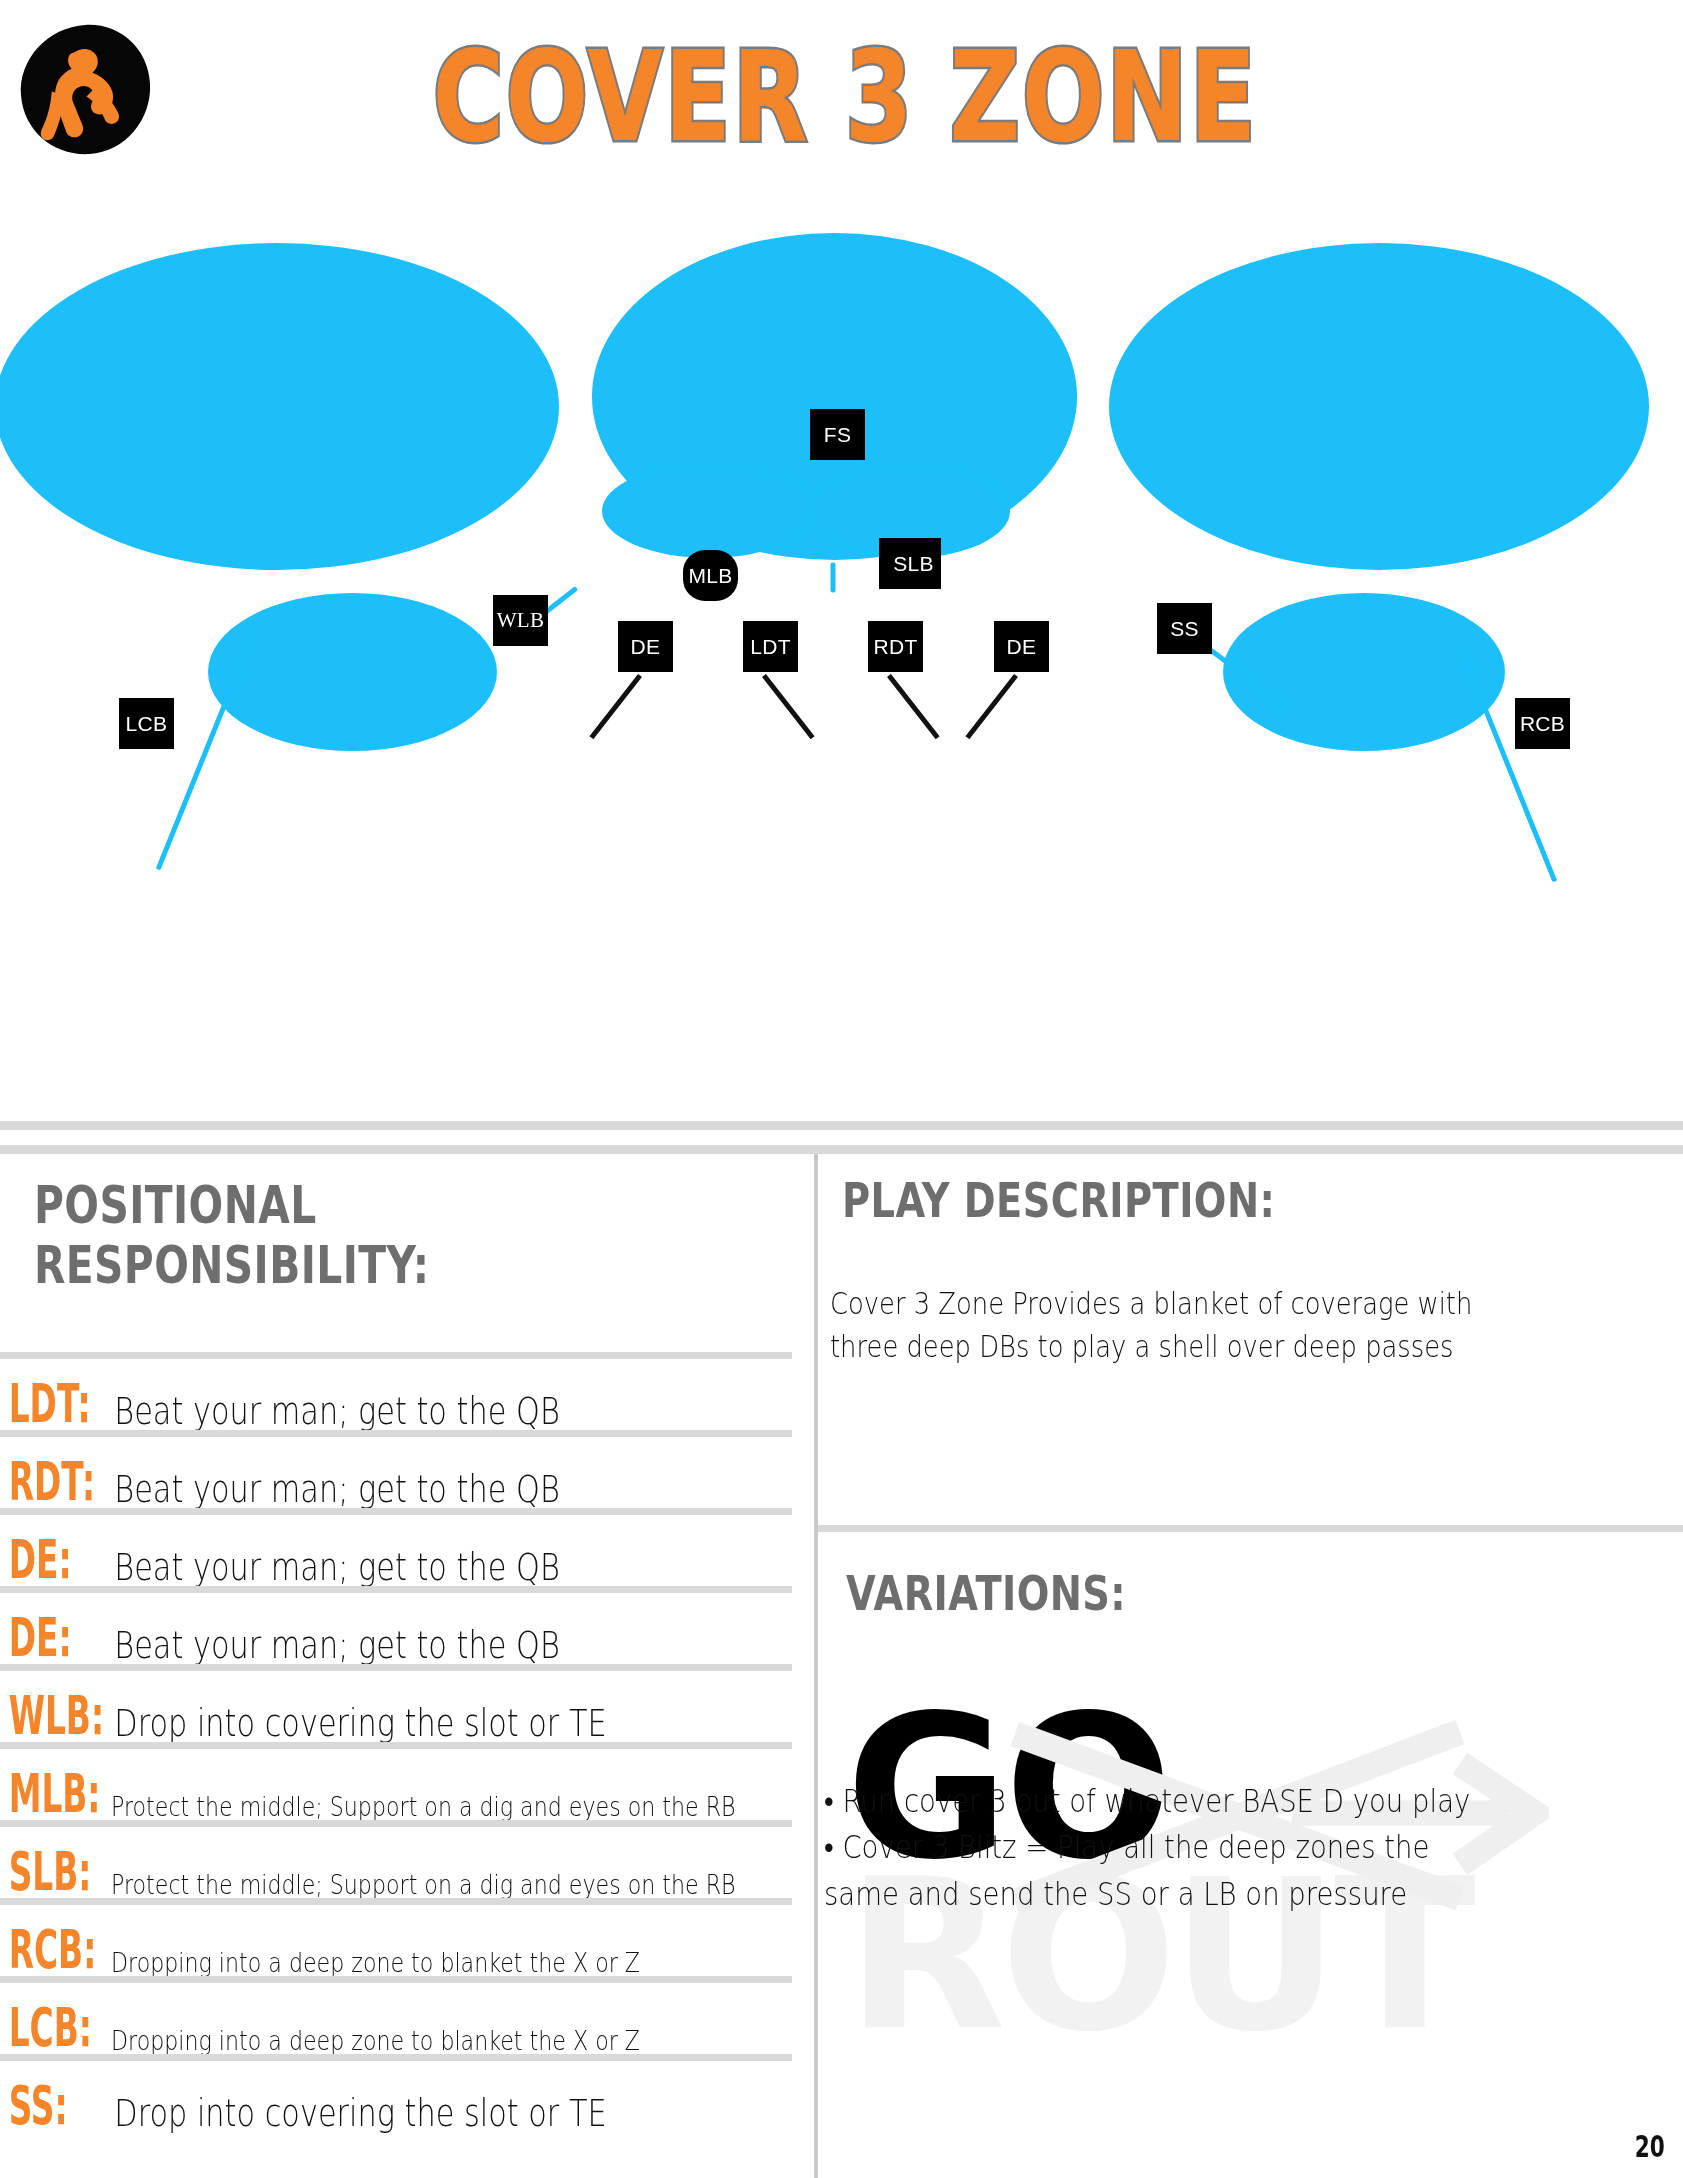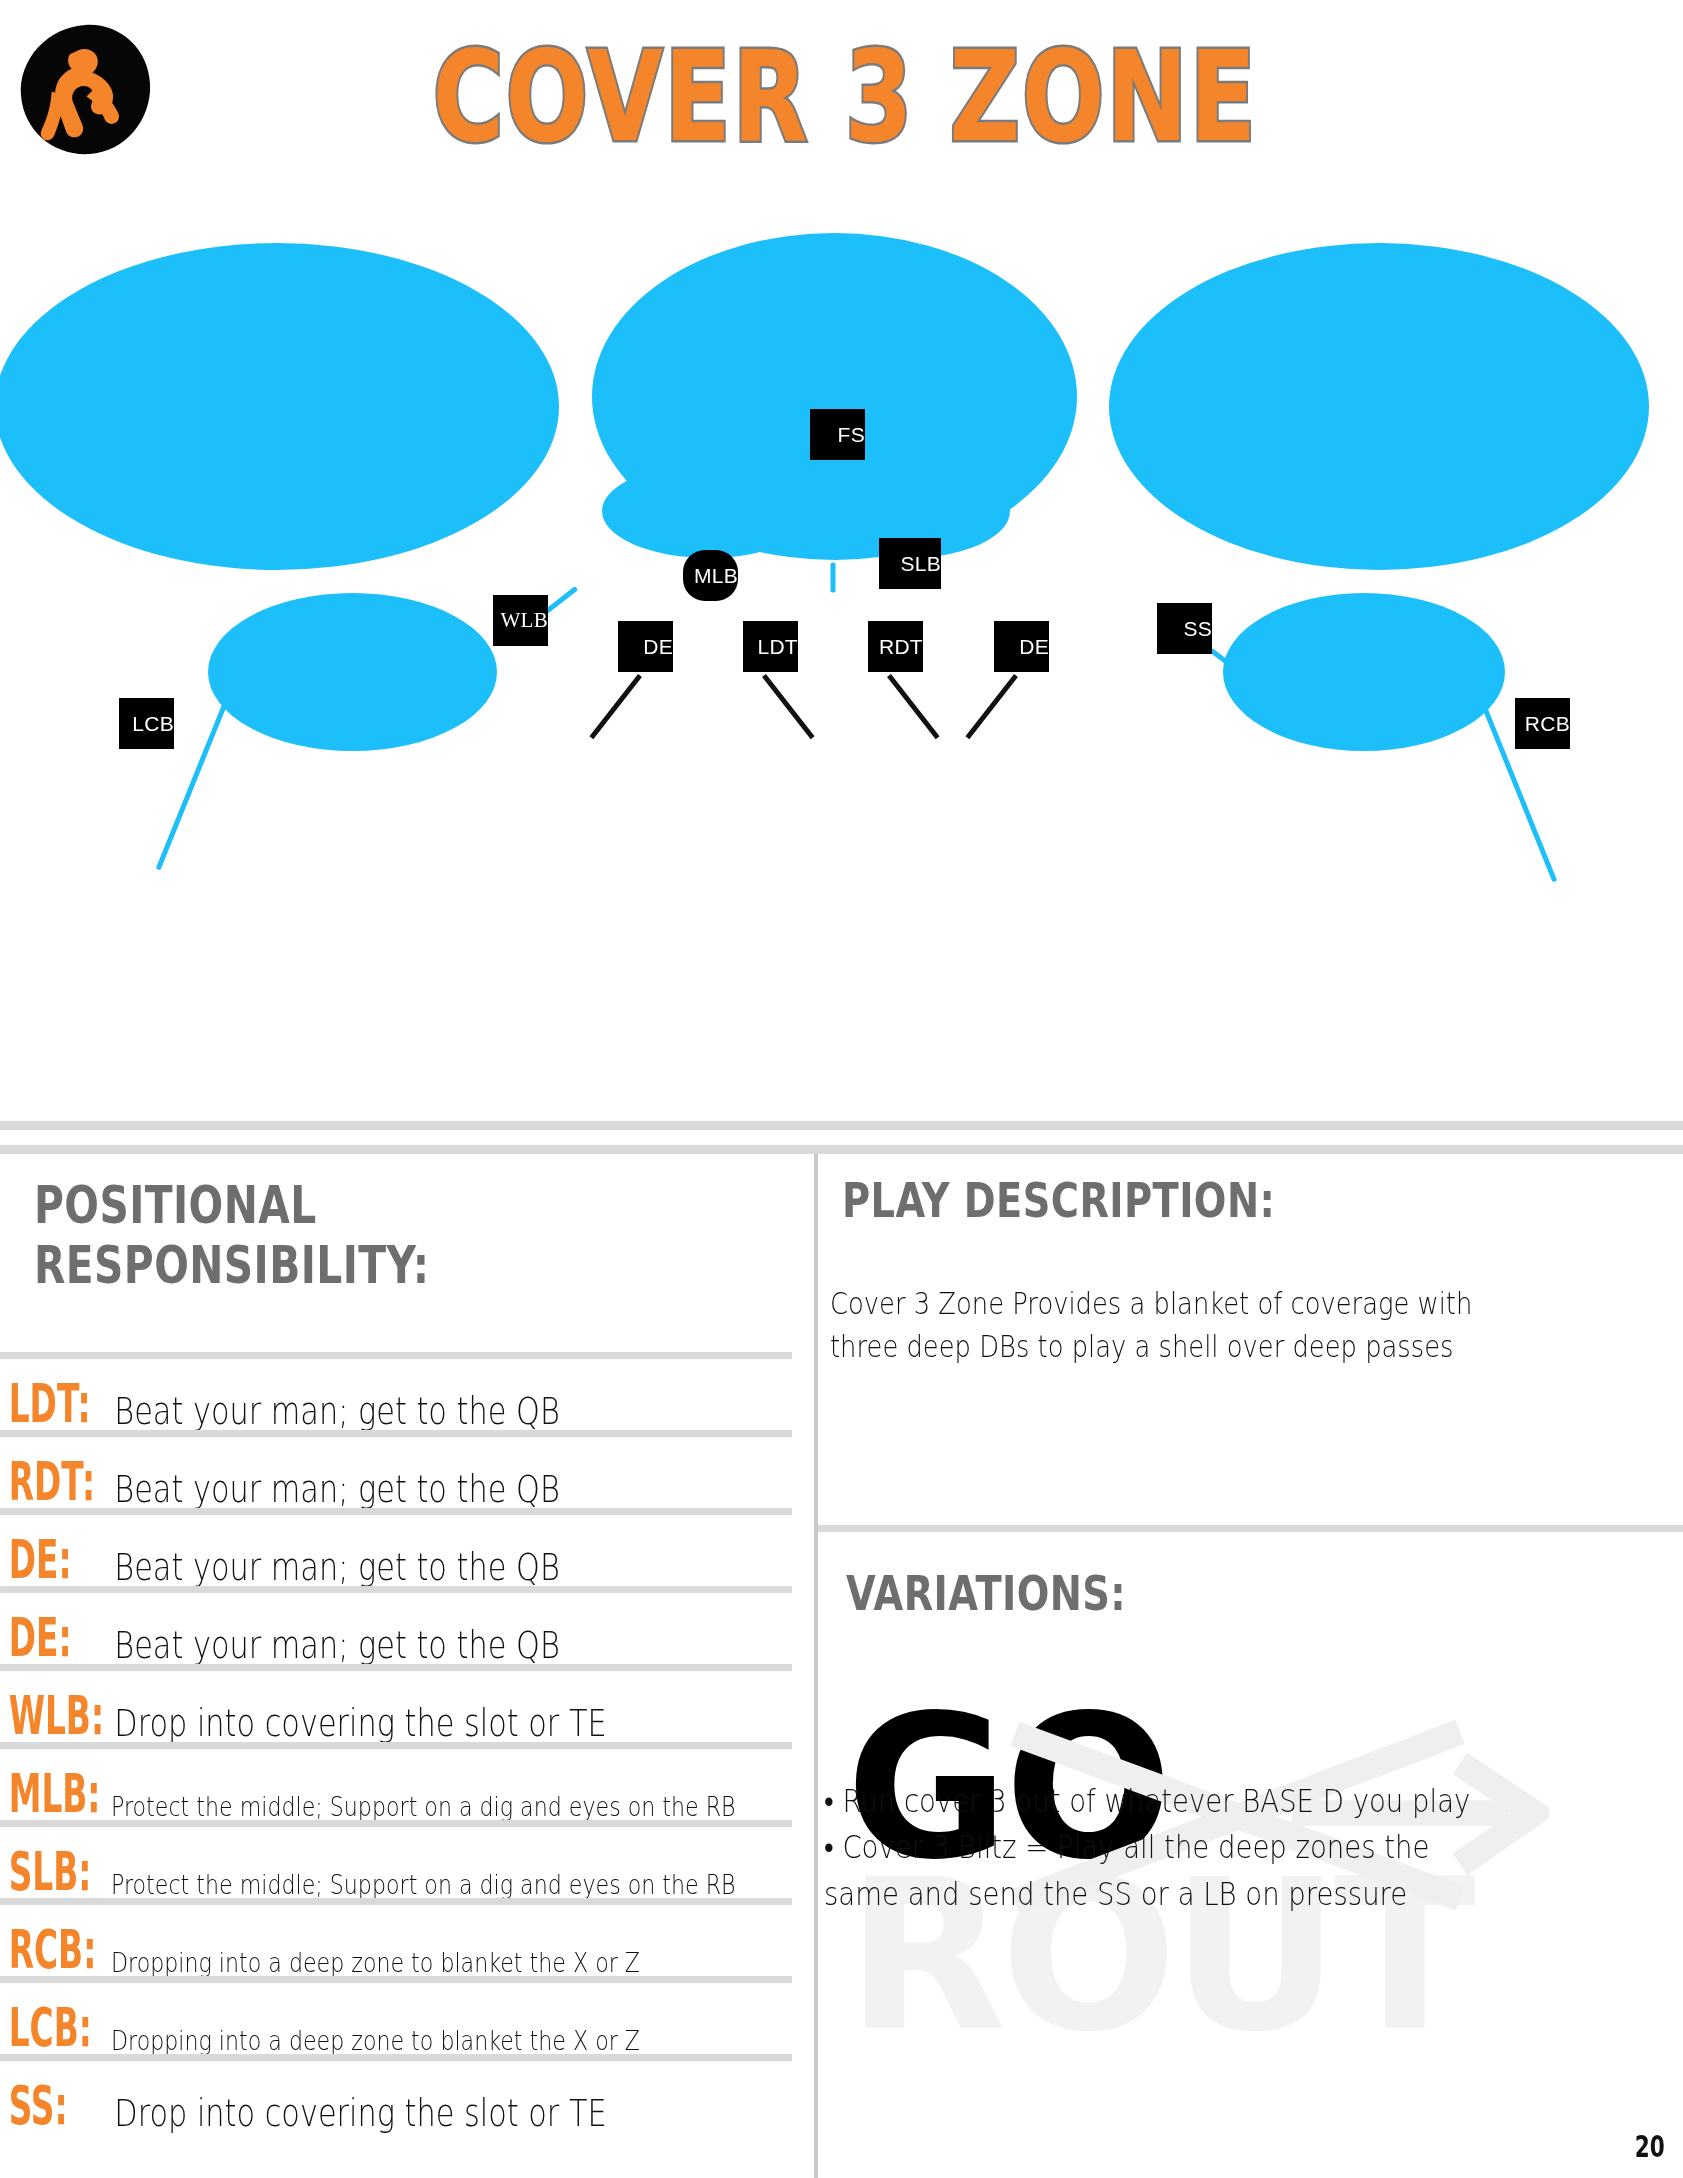--- a/index.html
+++ b/index.html
@@ -78,21 +78,21 @@
     height: 5px;
   }
 
   
   .player {
     position: absolute;
     background: #000000;
     color: #ffffff;
     display: flex;
     align-items: center;
-    justify-content: flex-end;
+    justify-content: center;
     font-family: "Liberation Sans", sans-serif;
     font-size: 21px;
     letter-spacing: 0.3px;
     width: 55px; height: 51px;
   }
 
   
   #rule-top  { position: absolute; left: 0; top: 1121px; width: 1683px; height: 9px;  background: #d9d9d9; }
   #rule-top2 { position: absolute; left: 0; top: 1145px; width: 1683px; height: 9px;  background: #d9d9d9; }
   #vdivider  { position: absolute; left: 814px; top: 1154px; width: 4px; height: 1024px; background: #c9c9c9; }

